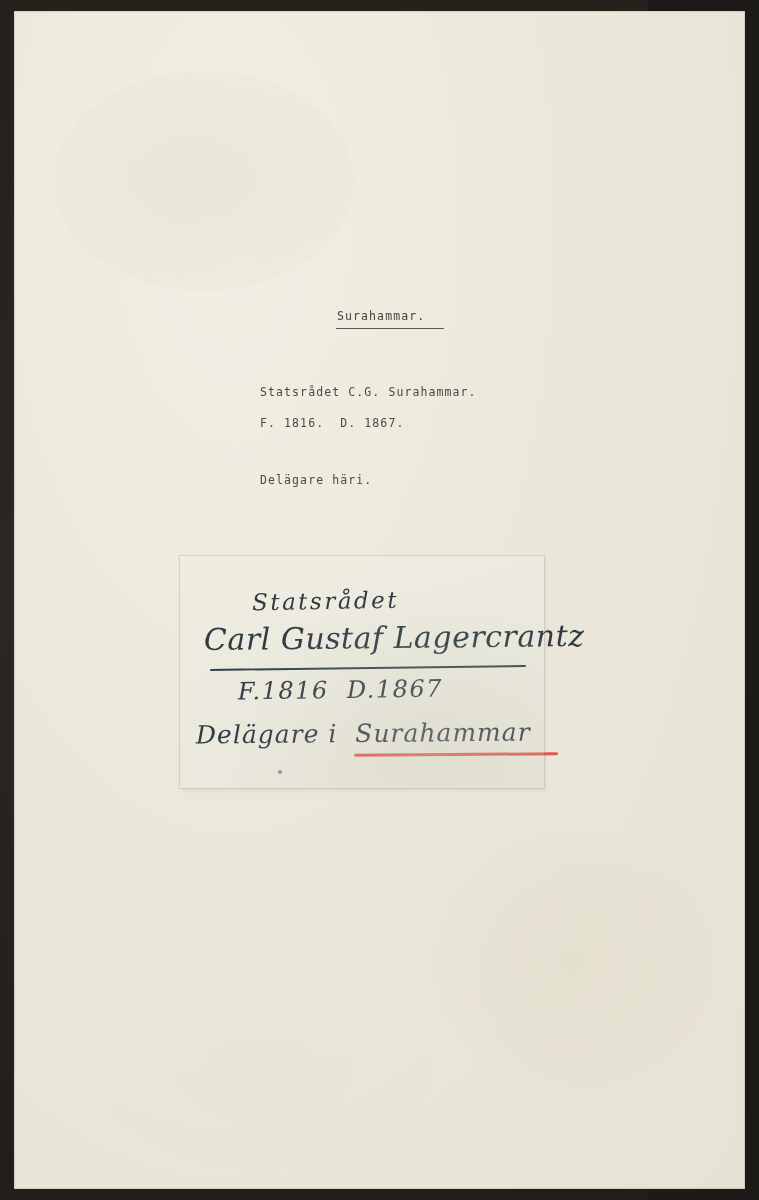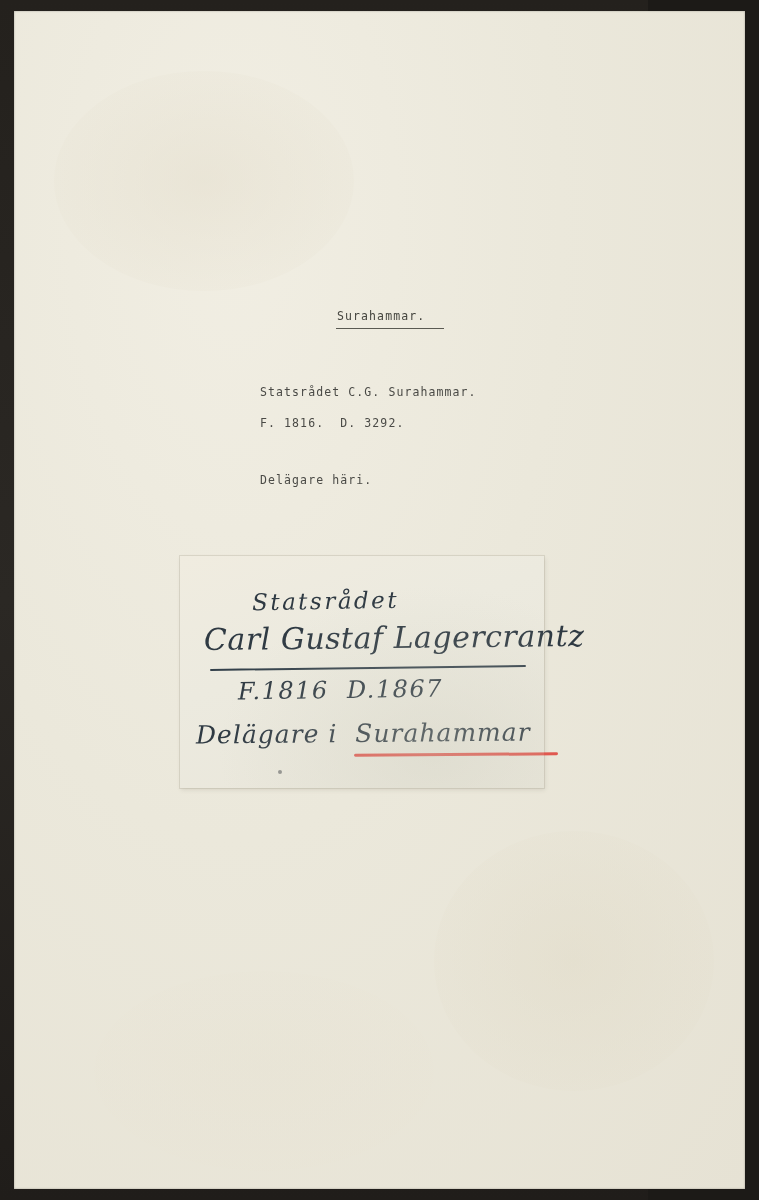--- a/index.html
+++ b/index.html
@@ -181,21 +181,21 @@
   <div id="sheet">
     <div class="blotch b1"></div>
     <div class="blotch b2"></div>
     <div class="blotch b3"></div>
 
     <div id="typed">
       <div class="typed-line" id="title-line">Surahammar.</div>
       <div id="title-underline"></div>
 
       <div class="typed-line" id="line-statsradet">Statsrådet C.G. Surahammar.</div>
-      <div class="typed-line" id="line-dates">F. 1816.  D. 3292.</div>
+      <div class="typed-line" id="line-dates">F. 1816.  D. 1867.</div>
       <div class="typed-line" id="line-delagare">Delägare häri.</div>
     </div>
 
     <div id="slip">
       <div class="hand" id="hw-statsradet">Statsrådet</div>
       <div class="hand" id="hw-name">Carl Gustaf Lagercrantz</div>
       <div id="hw-name-underline"></div>
       <div class="hand" id="hw-dates">F.1816  D.1867</div>
       <div class="hand" id="hw-delagare">Delägare i  Surahammar</div>
       <div id="hw-red-underline"></div>

